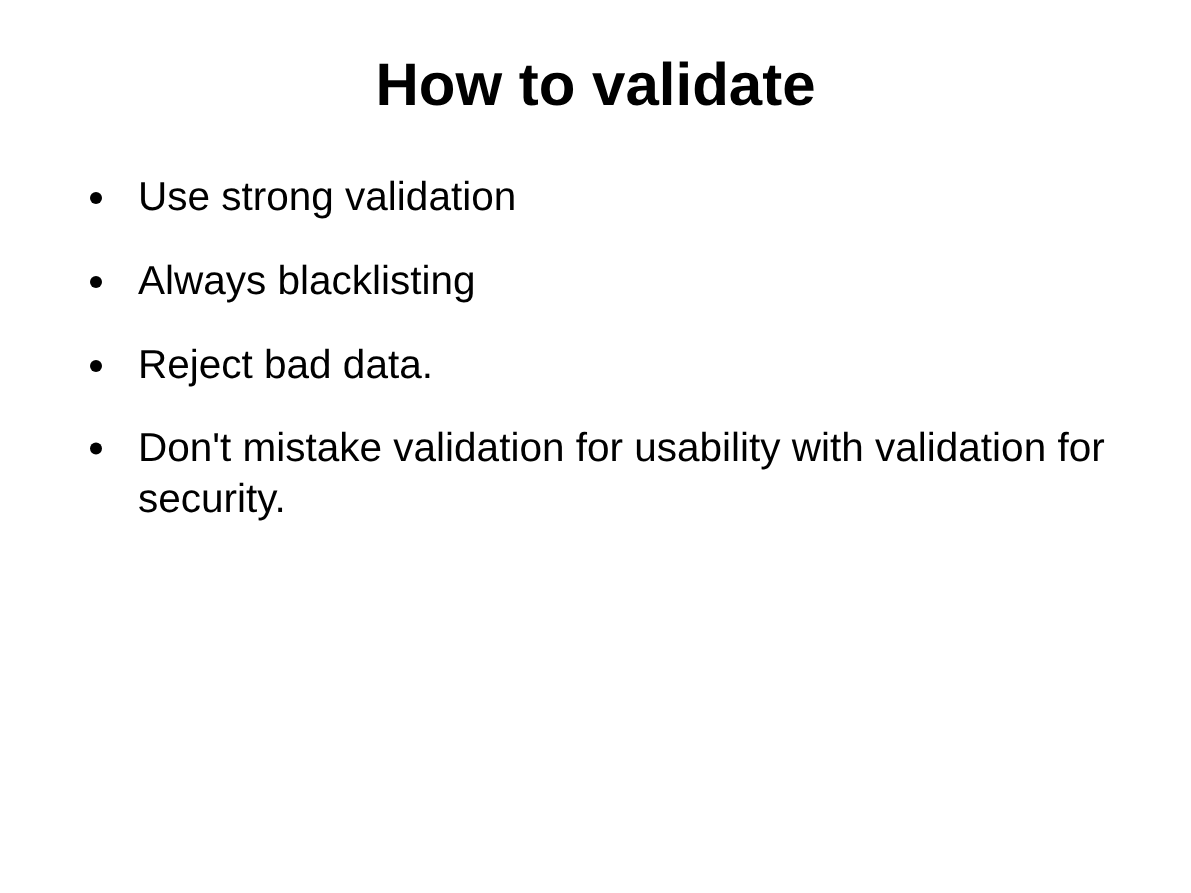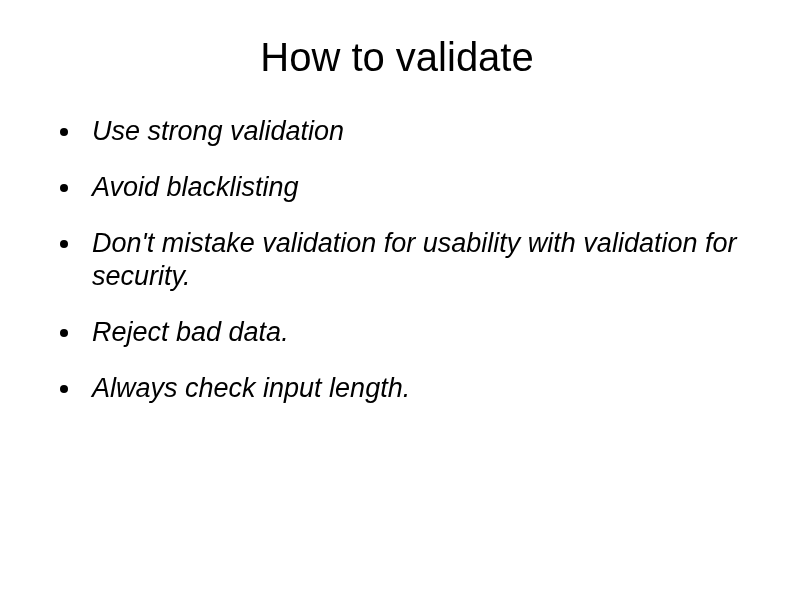--- a/index.html
+++ b/index.html
@@ -10,21 +10,21 @@
     body {
       width: 794px;
       height: 595px;
       background: #ffffff;
       font-family: Arial, Helvetica, sans-serif;
       color: #000000;
       padding: 30px 50px;
     }
     .slide-title {
       font-size: 40px;
-      font-weight: normal;
+      font-weight: bold;
       text-align: center;
       margin-bottom: 35px;
       margin-top: 5px;
     }
     .bullet-list {
       list-style: none;
       padding-left: 10px;
     }
     .bullet-item {
       display: flex;
@@ -37,42 +37,37 @@
       flex-shrink: 0;
       width: 8px;
       height: 8px;
       background: #000000;
       border-radius: 50%;
       margin-top: 13px;
       margin-right: 24px;
     }
     .bullet-text {
       flex: 1;
-      font-style: italic;
     }
   </style>
 </head>
 <body>
 
 <h1 class="slide-title">How to validate</h1>
 
 <ul class="bullet-list">
   <li class="bullet-item">
     <span class="bullet-marker"></span>
     <span class="bullet-text">Use strong validation</span>
   </li>
   <li class="bullet-item">
     <span class="bullet-marker"></span>
-    <span class="bullet-text">Avoid blacklisting</span>
-  </li>
-  <li class="bullet-item">
-    <span class="bullet-marker"></span>
-    <span class="bullet-text">Don't mistake validation for usability with validation for security.</span>
+    <span class="bullet-text">Always blacklisting</span>
   </li>
   <li class="bullet-item">
     <span class="bullet-marker"></span>
     <span class="bullet-text">Reject bad data.</span>
   </li>
   <li class="bullet-item">
     <span class="bullet-marker"></span>
-    <span class="bullet-text">Always check input length.</span>
+    <span class="bullet-text">Don't mistake validation for usability with validation for security.</span>
   </li>
 </ul>
 
 </body></html>

